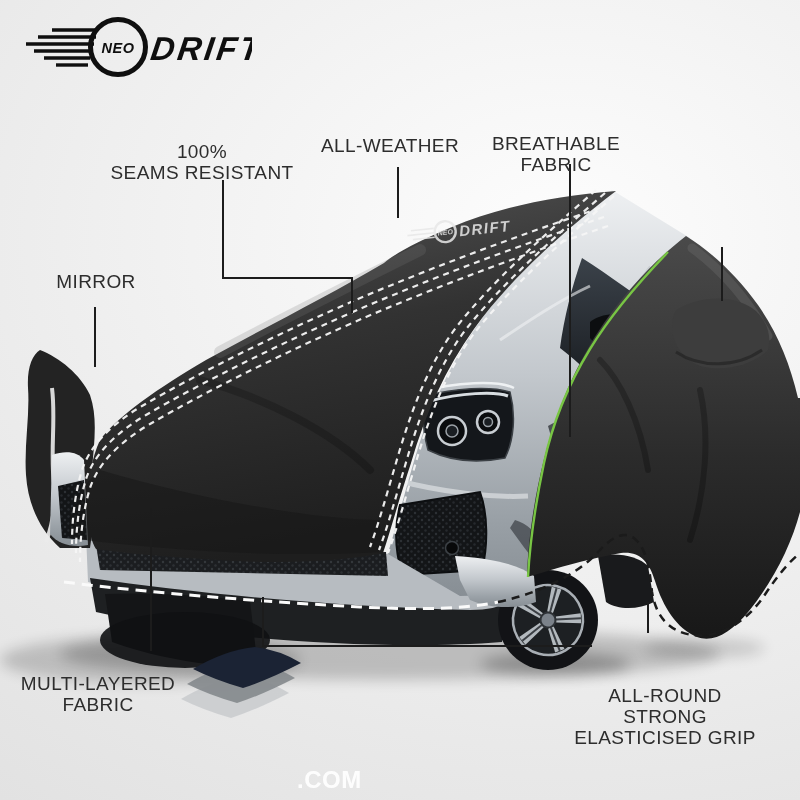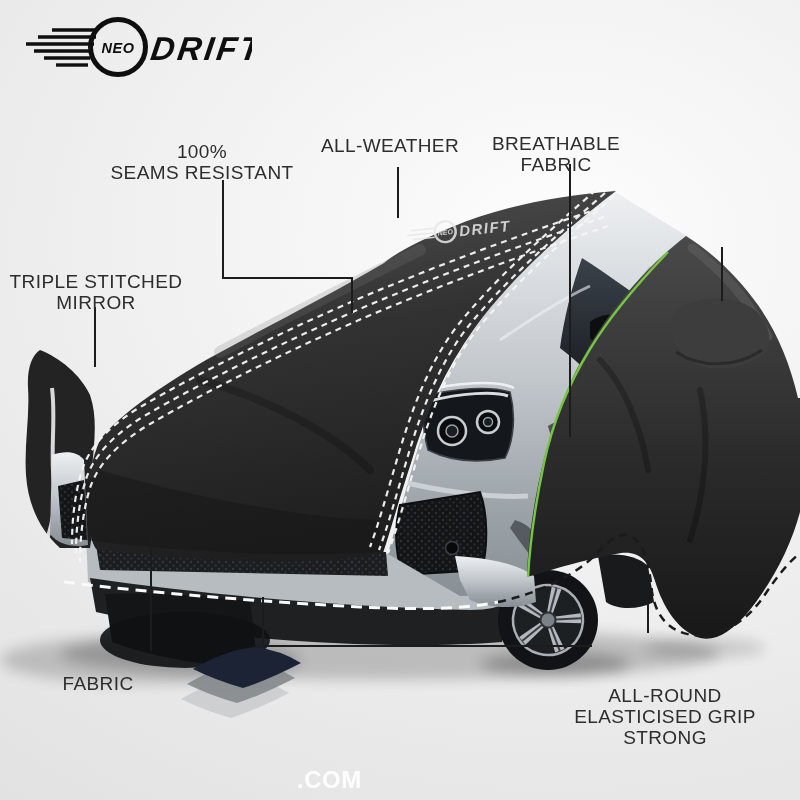--- a/index.html
+++ b/index.html
@@ -227,29 +227,29 @@
     <span>ALL-WEATHER</span>
   </div>
 
   <div class="label" style="left:556px;top:117px">
     <span>BREATHABLE</span>
     <span>FABRIC</span>
   </div>
 
 
   <div class="label" style="left:96px;top:255px">
-    <span>TRIPLE STITCHED</span>
     <span>MIRROR</span>
   </div>
 
   <div class="label" style="left:98px;top:657px">
+    <span>MULTI-LAYERED</span>
     <span>FABRIC</span>
   </div>
 
   <div class="label" style="left:665px;top:669px">
     <span>ALL-ROUND</span>
+    <span>STRONG</span>
     <span>ELASTICISED GRIP</span>
-    <span>STRONG</span>
   </div>
 
   <div class="watermark">.COM</div>
 
 </div>
 
 </body></html>

